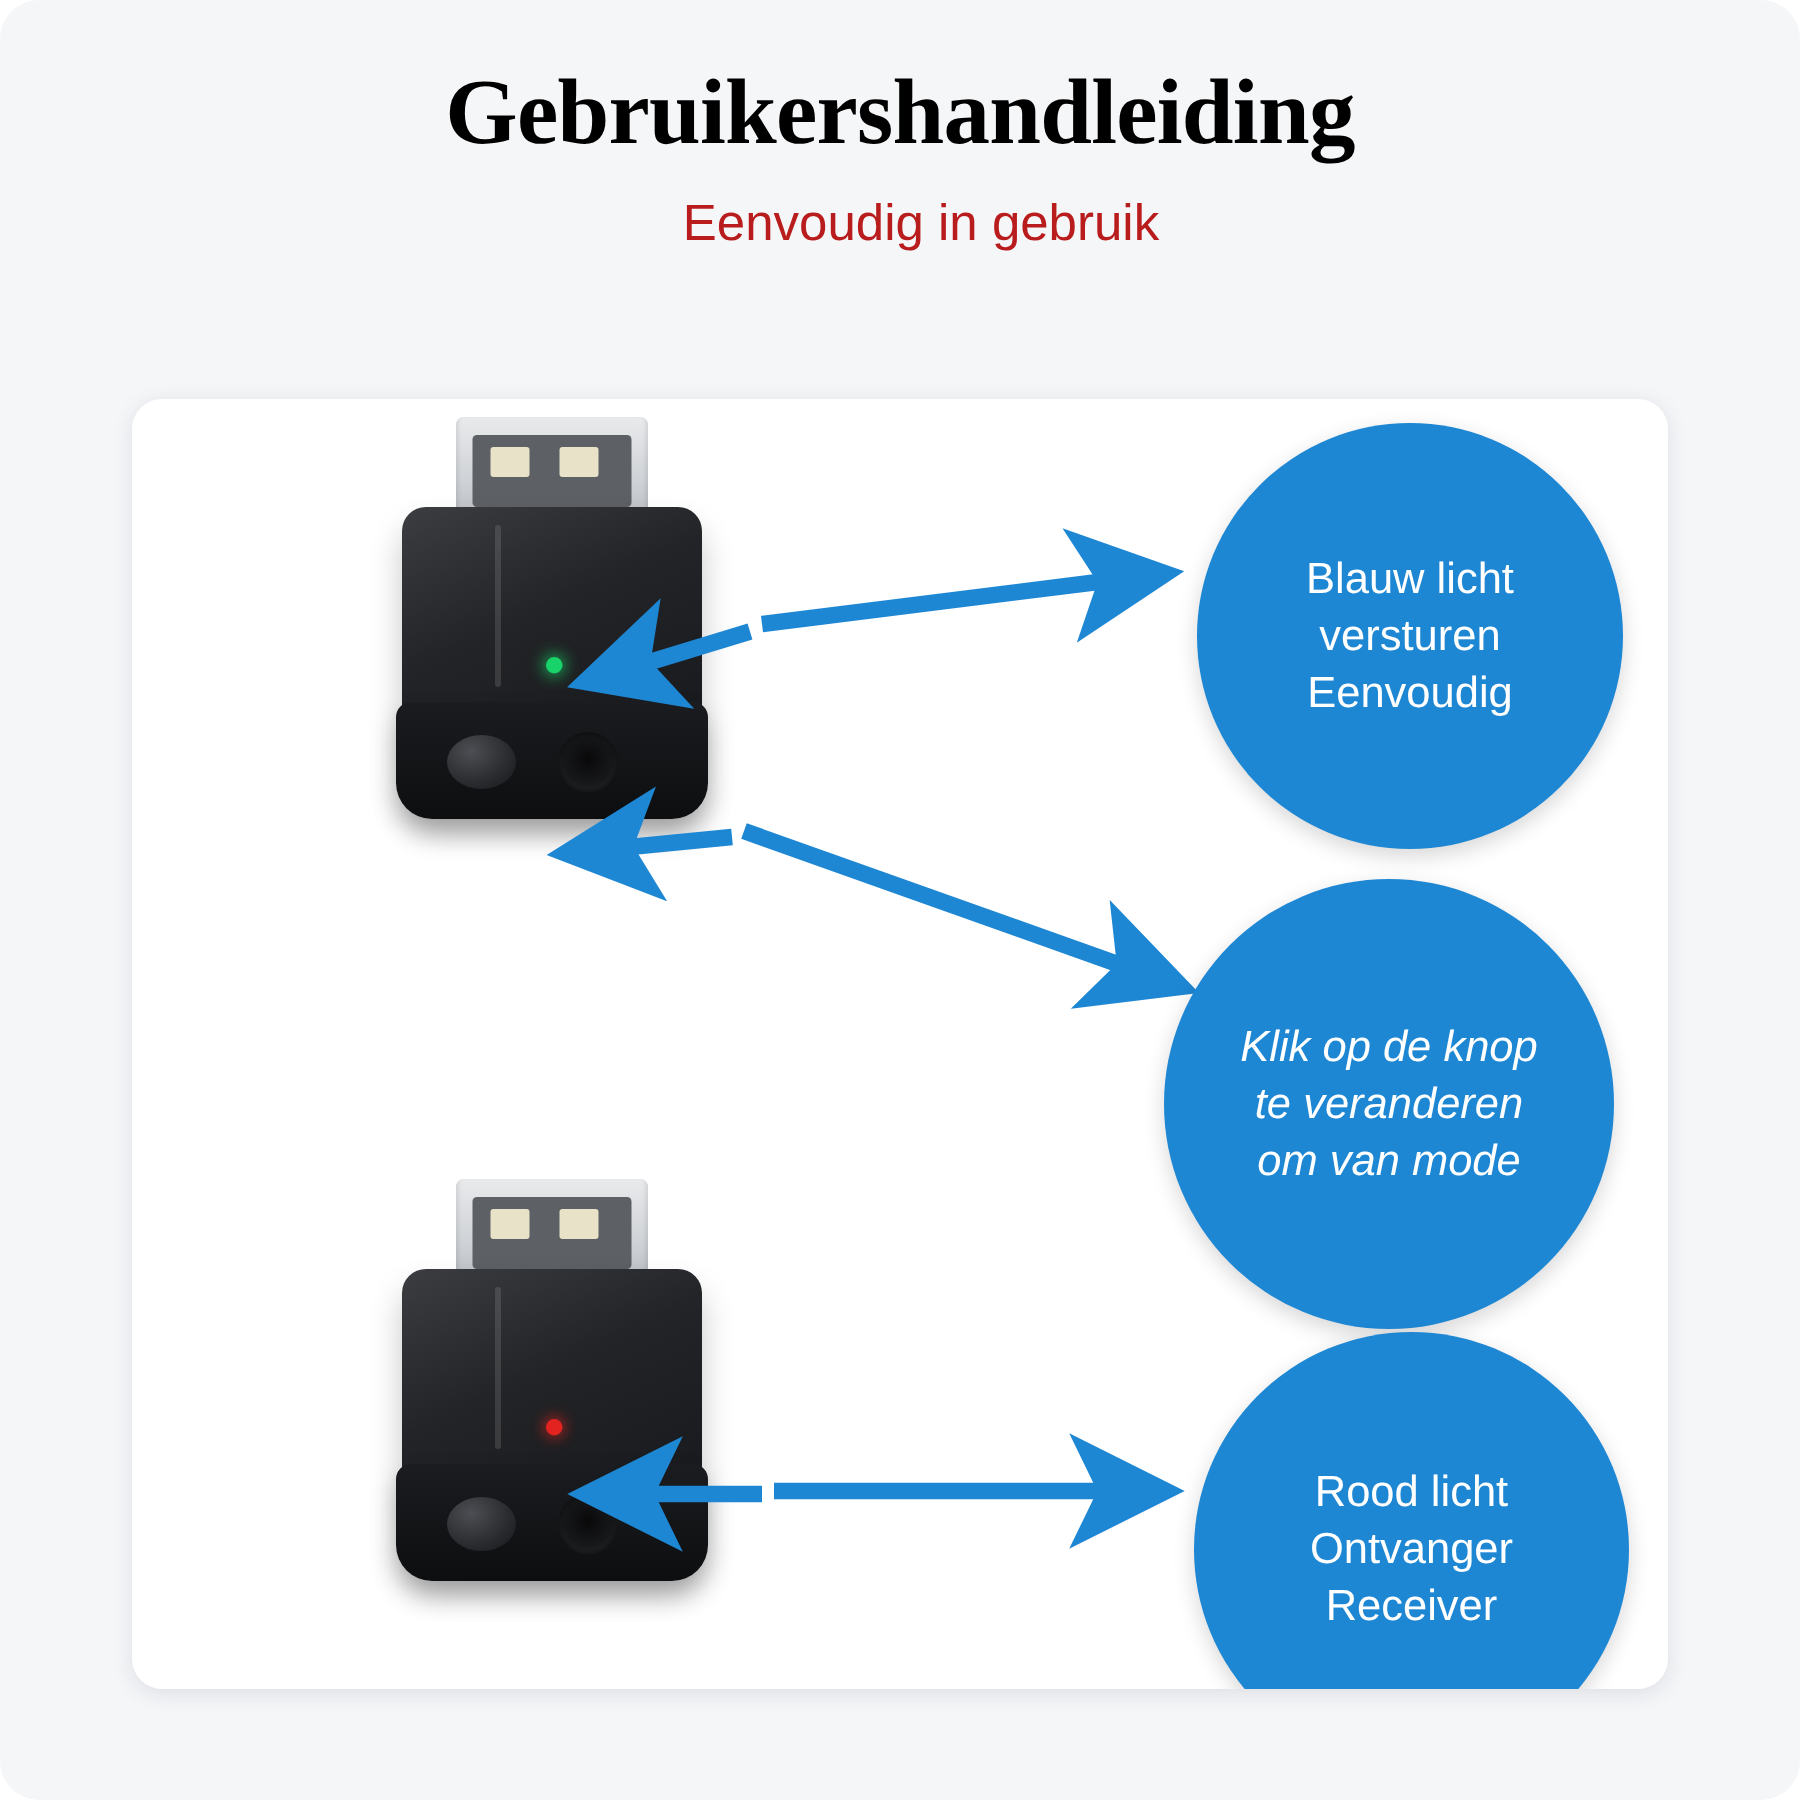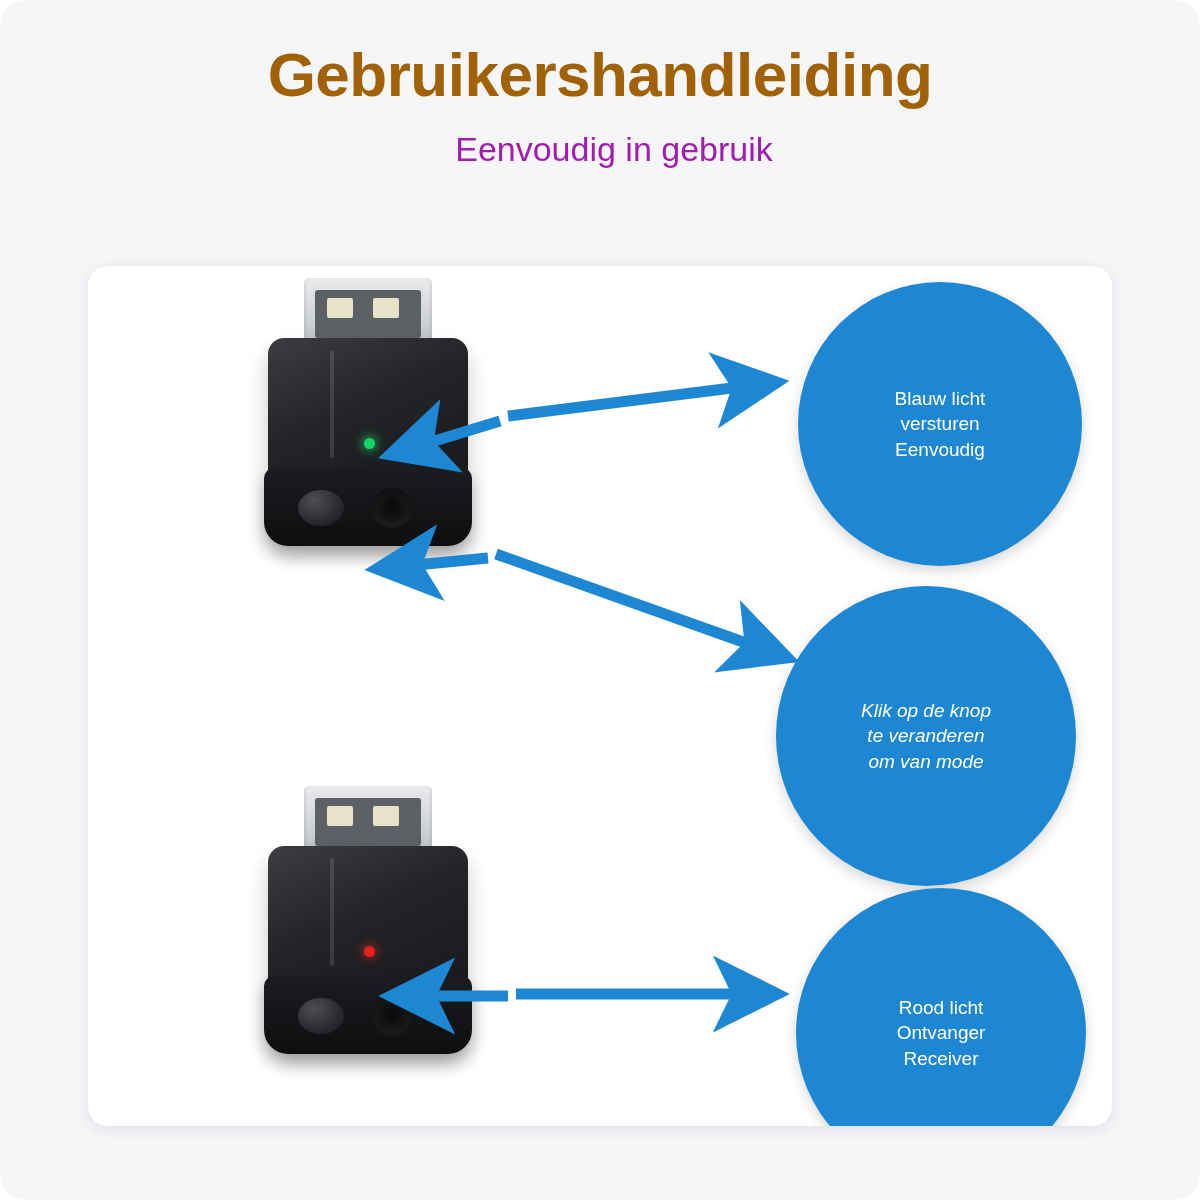--- a/index.html
+++ b/index.html
@@ -25,28 +25,29 @@
   .header {
     position: absolute;
     top: 42px;
     left: 0;
     width: 1200px;
     text-align: center;
   }
   .title {
     font-size: 62px;
     font-weight: bold;
-    color: #a16207;
+    color: #000000;
     letter-spacing: -0.5px;
     line-height: 1.08;
     margin: 0;
+    font-family: Liberation Serif, serif;
   }
   .subtitle {
     font-size: 34px;
-    color: #a21caf;
+    color: #b91c1c;
     margin-top: 22px;
     line-height: 1.1;
     padding-left: 28px;
   }
   .card {
     position: absolute;
     left: 88px;
     top: 266px;
     width: 1024px;
     height: 860px;
@@ -162,21 +163,21 @@
   
   .bubble {
     position: absolute;
     border-radius: 50%;
     background: #1e87d4;
     color: #ffffff;
     display: flex;
     align-items: center;
     justify-content: center;
     text-align: center;
-    font-size: 19px;
+    font-size: 29px;
     line-height: 1.32;
     box-shadow: 0 5px 14px rgba(0,0,0,0.16);
     padding: 0 22px;
     box-sizing: border-box;
   }
   #bubble-transmit { left: 710px; top: 16px; width: 284px; height: 284px; }
   #bubble-button   { left: 688px; top: 320px; width: 300px; height: 300px; font-style: italic; }
   #bubble-receive  { left: 708px; top: 622px; width: 290px; height: 290px; }
 
   .arrows {

